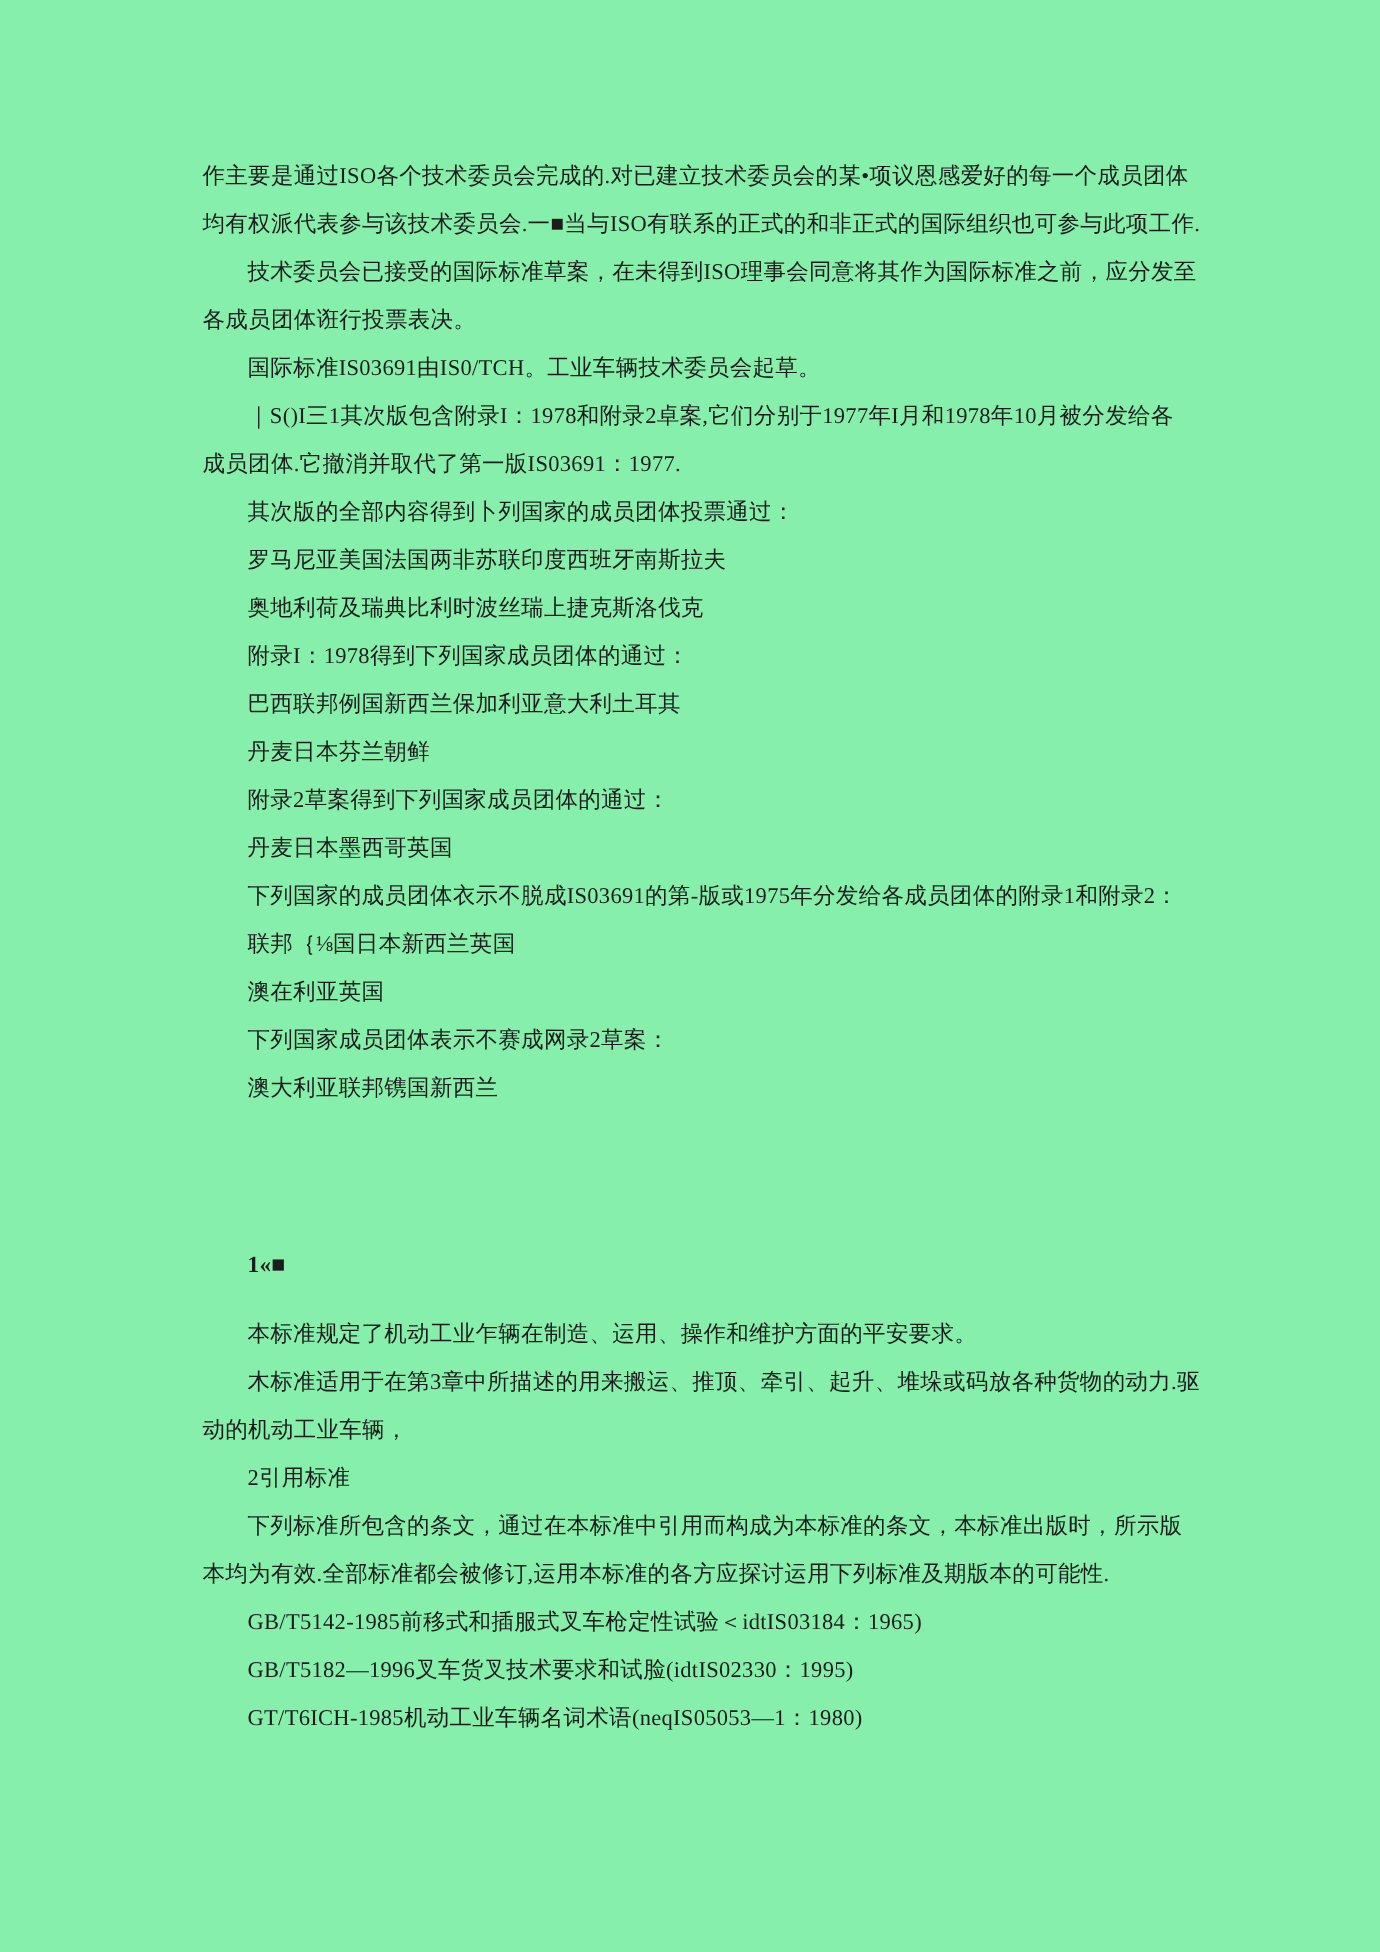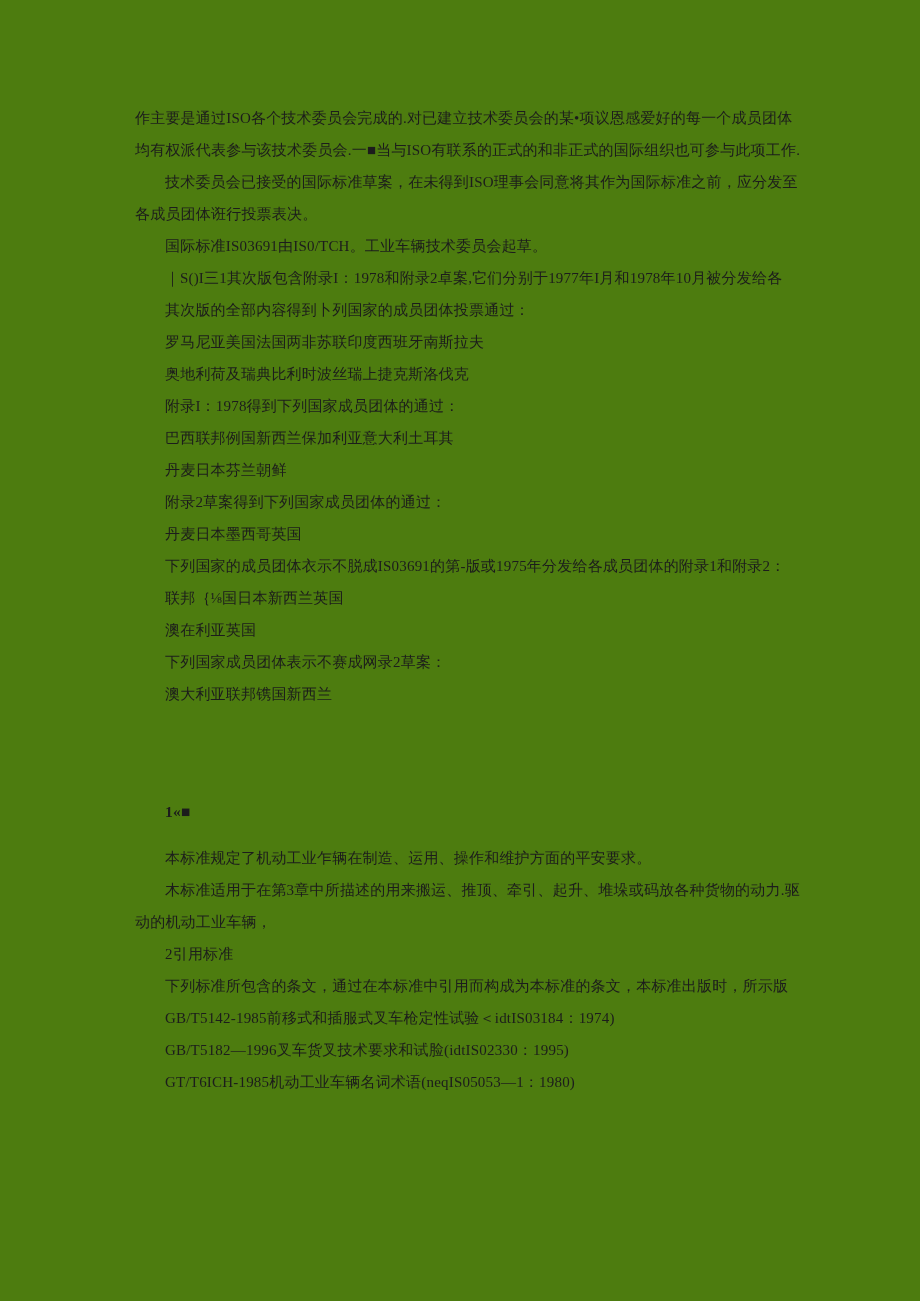--- a/index.html
+++ b/index.html
@@ -13,21 +13,21 @@
     position: relative;
     overflow: hidden;
     font-family: "Liberation Serif", "DejaVu Serif", serif;
   }
   .page {
     position: absolute;
     left: 0;
     top: 0;
     width: 920px;
     height: 1301px;
-    background: #4d7c0f;
+    background: #86efac;
   }
   .doc-content {
     position: absolute;
     left: 135px;
     top: 102px;
     width: 665px;
   }
   .doc-line {
     font-size: 15px;
     line-height: 32px;
@@ -52,20 +52,21 @@
 <body>
 
 <div class="page">
   <div class="doc-content">
       <div class="doc-line">作主要是通过ISO各个技术委员会完成的.对已建立技术委员会的某•项议恩感爱好的每一个成员团体</div>
       <div class="doc-line">均有权派代表参与该技术委员会.一■当与ISO有联系的正式的和非正式的国际组织也可参与此项工作.</div>
       <div class="doc-line indent">技术委员会已接受的国际标准草案，在未得到ISO理事会同意将其作为国际标准之前，应分发至</div>
       <div class="doc-line">各成员团体诳行投票表决。</div>
       <div class="doc-line indent">国际标准IS03691由IS0/TCH。工业车辆技术委员会起草。</div>
       <div class="doc-line indent">｜S()I三1其次版包含附录I：1978和附录2卓案,它们分别于1977年I月和1978年10月被分发给各</div>
+      <div class="doc-line">成员团体.它撤消并取代了第一版IS03691：1977.</div>
       <div class="doc-line indent">其次版的全部内容得到卜列国家的成员团体投票通过：</div>
       <div class="doc-line indent">罗马尼亚美国法国两非苏联印度西班牙南斯拉夫</div>
       <div class="doc-line indent">奥地利荷及瑞典比利时波丝瑞上捷克斯洛伐克</div>
       <div class="doc-line indent">附录I：1978得到下列国家成员团体的通过：</div>
       <div class="doc-line indent">巴西联邦例国新西兰保加利亚意大利土耳其</div>
       <div class="doc-line indent">丹麦日本芬兰朝鲜</div>
       <div class="doc-line indent">附录2草案得到下列国家成员团体的通过：</div>
       <div class="doc-line indent">丹麦日本墨西哥英国</div>
       <div class="doc-line indent">下列国家的成员团体衣示不脱成IS03691的第-版或1975年分发给各成员团体的附录1和附录2：</div>
       <div class="doc-line indent">联邦｛⅛国日本新西兰英国</div>
@@ -73,17 +74,18 @@
       <div class="doc-line indent">下列国家成员团体表示不赛成网录2草案：</div>
       <div class="doc-line indent">澳大利亚联邦镌国新西兰</div>
       <div class="doc-line blank"></div>
       <div class="doc-line blank"></div>
       <div class="doc-line indent heading">1«■</div>
       <div class="doc-line indent">本标准规定了机动工业乍辆在制造、运用、操作和维护方面的平安要求。</div>
       <div class="doc-line indent">木标准适用于在第3章中所描述的用来搬运、推顶、牵引、起升、堆垛或码放各种货物的动力.驱</div>
       <div class="doc-line">动的机动工业车辆，</div>
       <div class="doc-line indent">2引用标准</div>
       <div class="doc-line indent">下列标准所包含的条文，通过在本标准中引用而构成为本标准的条文，本标准出版时，所示版</div>
-      <div class="doc-line indent">GB/T5142-1985前移式和插服式叉车枪定性试验＜idtIS03184：1974)</div>
+      <div class="doc-line">本均为有效.全部标准都会被修订,运用本标准的各方应探讨运用下列标准及期版本的可能性.</div>
+      <div class="doc-line indent">GB/T5142-1985前移式和插服式叉车枪定性试验＜idtIS03184：1965)</div>
       <div class="doc-line indent">GB/T5182—1996叉车货叉技术要求和试脸(idtIS02330：1995)</div>
       <div class="doc-line indent">GT/T6ICH-1985机动工业车辆名词术语(neqIS05053—1：1980)</div>
     </div>
 </div>
 
 </body></html>

